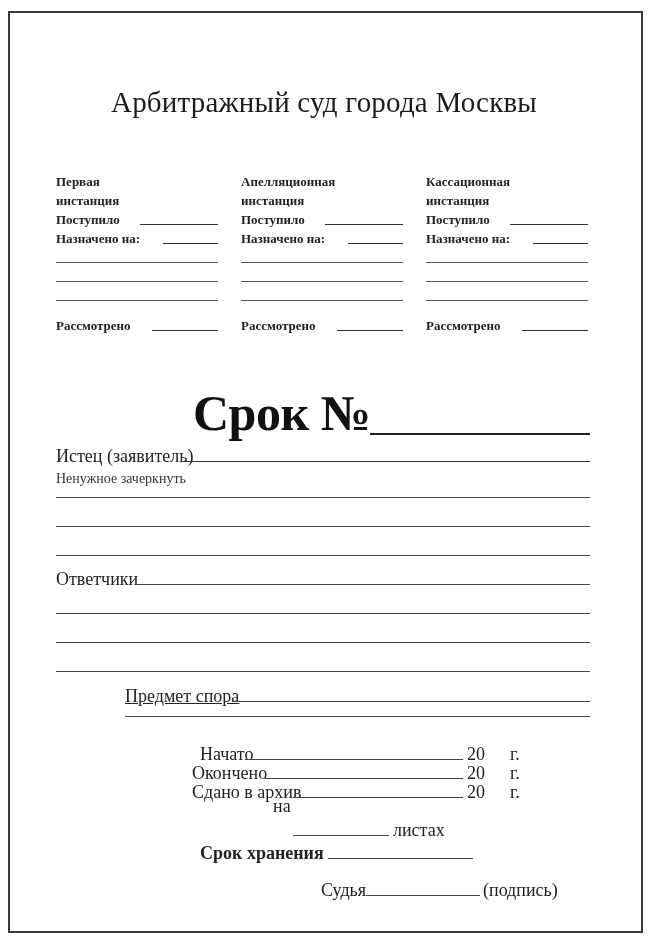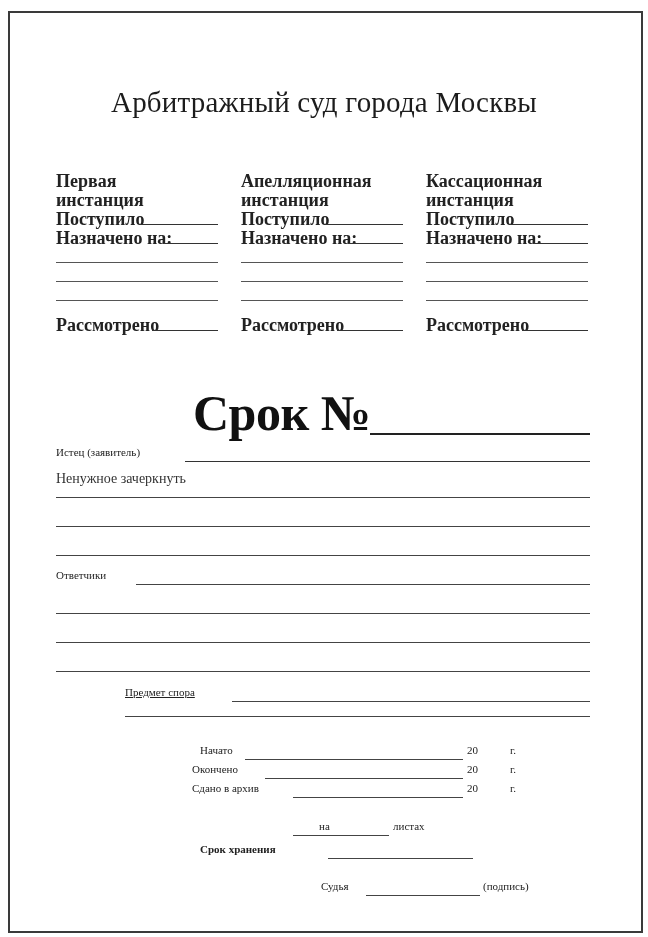--- a/index.html
+++ b/index.html
@@ -29,21 +29,21 @@
     left: 0; width: 648px; top: 86px;
     text-align: center;
     font-size: 29px;
     letter-spacing: 0.2px;
     color: #1c1c1c;
   }
   .col {
     position: absolute;
     top: 172px;
     width: 162px;
-    font-size: 18px;
+    font-size: 13px;
     font-weight: bold;
     line-height: 19px;
     color: #222;
   }
   .col .row { position: relative; height: 19px; white-space: nowrap; }
   .col .fill-line {
     position: absolute;
     right: 0;
     bottom: 4px;
     border-bottom: 1px solid #333;
@@ -63,21 +63,21 @@
     left: 193px; top: 384px;
     font-size: 50px;
     font-weight: bold;
     letter-spacing: -0.5px;
     color: #111;
   }
   .case-line {
     left: 370px; top: 433px; width: 220px;
     border-bottom: 2px solid #222;
   }
-  .label { font-size: 11px; color: #222; }
+  .label { font-size: 18px; color: #222; }
   .small-note { font-size: 14px; color: #333; }
   .bold { font-weight: bold; }
 </style>
 </head>
 <body>
 
 <div class="frame"></div>
 
 <div class="abs title">Арбитражный суд города Москвы</div>
 
@@ -142,21 +142,21 @@
 <div class="abs label" style="left:192px; top:763px;">Окончено</div>
 <div class="hline" style="left:265px; top:778px; width:198px;"></div>
 <div class="abs label" style="left:467px; top:763px;">20</div>
 <div class="abs label" style="left:510px; top:763px;">г.</div>
 
 <div class="abs label" style="left:192px; top:782px;">Сдано в архив</div>
 <div class="hline" style="left:293px; top:797px; width:170px;"></div>
 <div class="abs label" style="left:467px; top:782px;">20</div>
 <div class="abs label" style="left:510px; top:782px;">г.</div>
 
-<div class="abs label" style="left:273px; top:820px;margin-left:46px;">на</div>
+<div class="abs label" style="left:273px; top:796px;">на</div>
 <div class="hline" style="left:293px; top:835px; width:96px;"></div>
 <div class="abs label" style="left:393px; top:820px;">листах</div>
 
 <div class="abs label bold" style="left:200px; top:843px;">Срок хранения</div>
 <div class="hline" style="left:328px; top:858px; width:145px;"></div>
 
 <div class="abs label" style="left:321px; top:880px;">Судья</div>
 <div class="hline" style="left:366px; top:895px; width:114px;"></div>
 <div class="abs label" style="left:483px; top:880px;">(подпись)</div>
 

